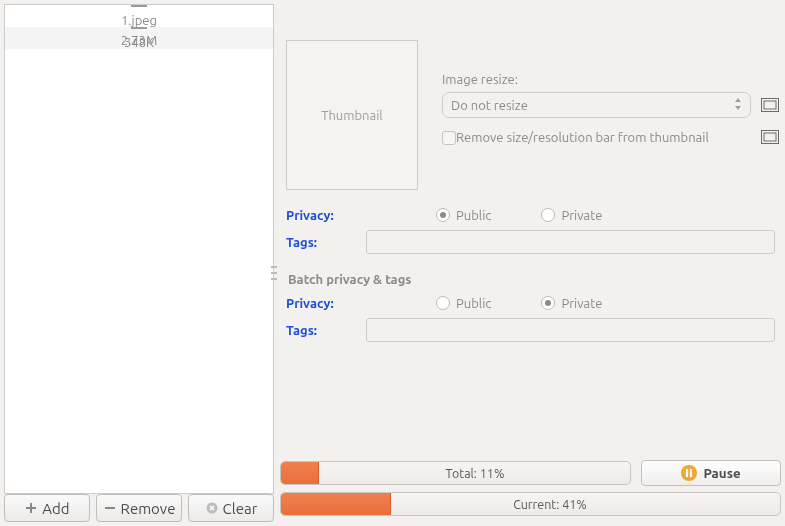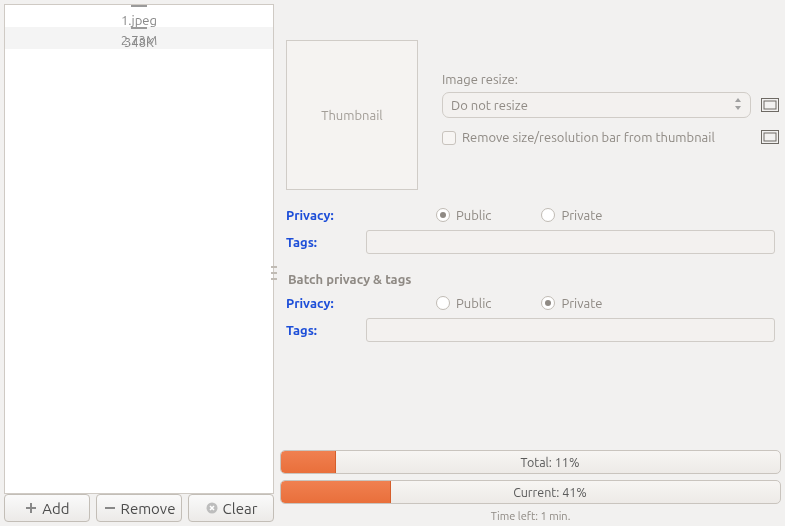--- a/index.html
+++ b/index.html
@@ -19,21 +19,21 @@
   .rightcol { flex:1; display:flex; flex-direction:column; position:relative; padding-top:20px; }
   .upper { flex:1; }
   .thumbrow { display:flex; gap:24px; padding:16px 0 14px 6px; }
   .thumbbox { width:132px; height:150px; background:#f5f3f1; border:1px solid #d0ccc7; display:flex; align-items:center; justify-content:center; color:#a39e98; font-size:13px; }
   .resizecol { flex:1; padding-top:32px; }
   .lbl { color:#8f8a84; margin-bottom:6px; }
   .selrow { display:flex; align-items:center; gap:8px; margin-bottom:8px; }
   .sel { flex:1; height:26px; background:#f3f1ef; border:1px solid #d0ccc7; border-radius:7px; display:flex; align-items:center; padding:0 8px; color:#8f8a84; justify-content:space-between; cursor:pointer; }
   .sideicon { width:22px; height:22px; display:flex; align-items:center; justify-content:center; color:#6e6a64; }
   .chk { width:14px; height:14px; border:1px solid #c8c3bd; border-radius:3px; background:#f7f5f3; flex-shrink:0; margin-top:2px; cursor:pointer; }
-  .chkrow { display:flex; gap:6px; align-items:flex-start; }
+  .chkrow { display:flex; align-items:flex-start; }
   .chktext { color:#8f8a84; flex:1; line-height:1.3; }
   .formrow { display:flex; align-items:center; padding:4px 6px; gap:10px; }
   .formlbl { width:70px; text-align:left; color:#1d4ed8; font-weight:bold; }
   .formlbl.norm { font-weight:normal; }
   .radio { width:14px; height:14px; border-radius:50%; border:1px solid #c0bbb4; background:#fff; display:inline-flex; align-items:center; justify-content:center; flex-shrink:0; cursor:pointer; }
   .radio.on::after { content:""; width:6px; height:6px; border-radius:50%; background:#8f8a84; }
   .radiolbl { color:#8f8a84; margin-right:40px; }
   .radiopair { display:flex; align-items:center; gap:6px; }
   .txtinput { flex:1; height:24px; border:1px solid #d0ccc7; border-radius:3px; background:#f3f1ef; padding:0 6px; color:#555; }
   .sectiontitle { font-weight:bold; color:#8f8a84; padding:14px 0 6px 8px; }
@@ -172,23 +172,31 @@
         <input class="txtinput" value="" style="">
       </div>
     </div>
 
     <div class="bottombar">
       <div class="progrow">
         <div class="prog">
           <div class="progfill" id="tot-fill" style="width: 11%;"></div>
           <div class="proglabel">Total: 11%</div>
         </div>
+        <button class="bigbtn">
+          <span class="circicon pauseico">
+              <svg width="8" height="8" viewBox="0 0 8 8">
+                <rect x="1" width="2" height="8" fill="#fff"></rect>
+                <rect x="5" width="2" height="8" fill="#fff"></rect>
+              </svg>
+            </span>
+          <span>Pause</span>
+        </button>
       </div>
       <div class="progrow">
         <div class="prog">
           <div class="progfill" id="cur-fill" style="width: 22%;"></div>
           <div class="proglabel">Current: 41%</div>
         </div>
       </div>
-      <div class="timeleft">Time left: 1 min.</div>
     </div>
   </div>
 </div>
 
 </body></html>

